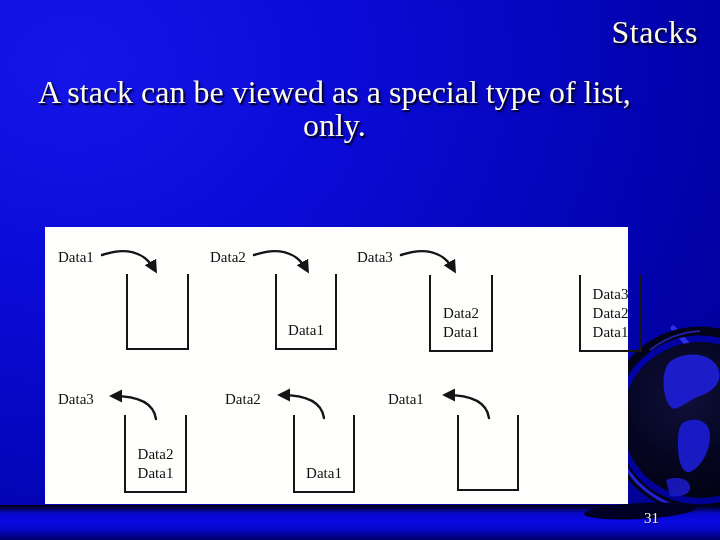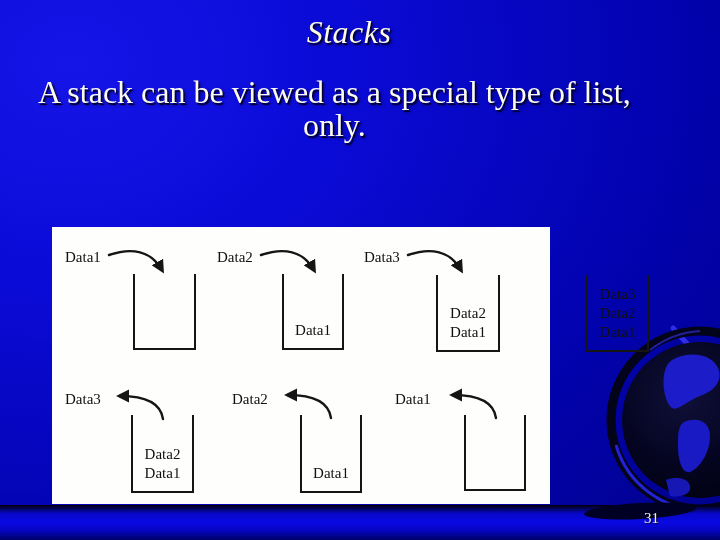--- a/index.html
+++ b/index.html
@@ -2,44 +2,43 @@
 <html><head>
 <meta charset="utf-8">
 <style>
   html,body { margin:0; padding:0; background:#222; }
   .slide {
     position:relative; width:720px; height:540px; overflow:hidden;
     background: radial-gradient(130% 140% at 10% 12%, #1515e8 0%, #0b0bd8 28%, #0303b2 62%, #000084 100%);
     font-family:"Liberation Serif", serif;
   }
   .title {
-    position:absolute; top:14px; left:0; right:0; text-align:center; padding-right:22px;
+    position:absolute; top:14px; left:0; right:0; text-align:right; padding-right:22px;
     font-size:32px; color:#fdfae6; letter-spacing:0.5px;
     text-shadow: 1.5px 1.5px 0 #000040, 2px 2px 3px rgba(0,0,0,0.65);
-    font-style: italic;
   }
   .body { position:absolute; left:38px; top:76px; }
   .body-line {
     white-space:nowrap; font-size:32px; line-height:33px; color:#fbfbf2;
     text-shadow: 1.5px 1.5px 0 #000038, 2px 2px 3px rgba(0,0,0,0.6);
     text-align: center;
   }
   .globe { position:absolute; left:580px; top:310px; width:220px; height:230px; z-index:1; }
   .bottom-bar {
     position:absolute; left:0; bottom:0; width:720px; height:34px; z-index:2;
     border-top:1px solid #000012;
     background: linear-gradient(180deg,#010120 0%,#0707c8 22%,#0909e4 48%,#0505c0 72%,#000068 100%);
   }
   .globe-foot {
     position:absolute; left:584px; top:503px; width:112px; height:16px; z-index:3;
     background:#000024; border-radius:50%; transform:rotate(-3deg);
   }
   .panel {
-    position:absolute; left:52px; top:227px; width:498px; height:277px;
-    background:#fefefc; z-index:4;
+    position:absolute; left:45px; top:227px; width:562px; height:277px;
+    background:#fefefc; z-index:4;padding-left:21px;
   }
   .arrows { position:absolute; left:0; top:0; }
   .stack {
     position:absolute;
     border-left:2px solid #151515; border-right:2px solid #151515; border-bottom:2px solid #151515;
   }
   .stack-items {
     position:absolute; left:0; right:0; bottom:8px; text-align:center;
     font-size:15px; line-height:19px; color:#101010;
   }

